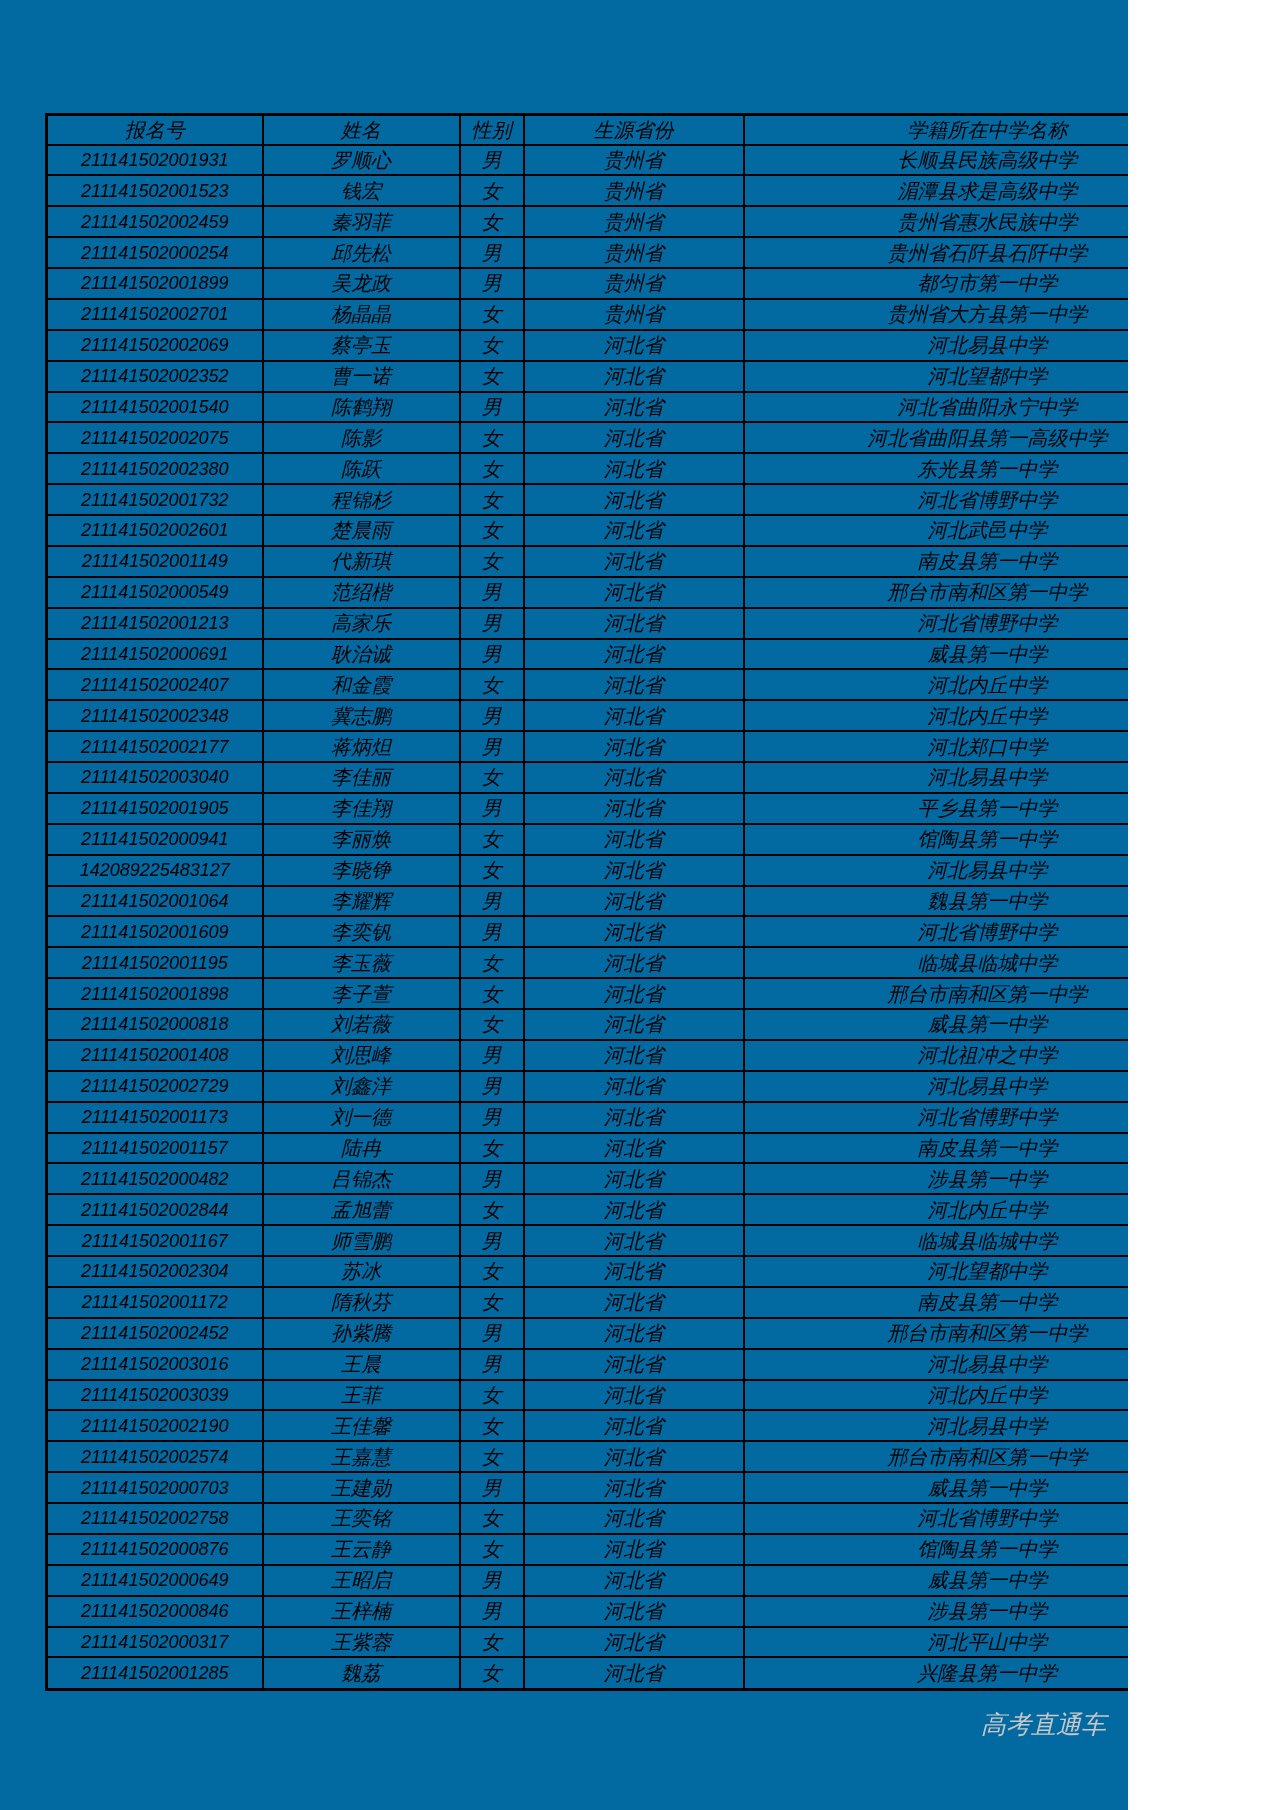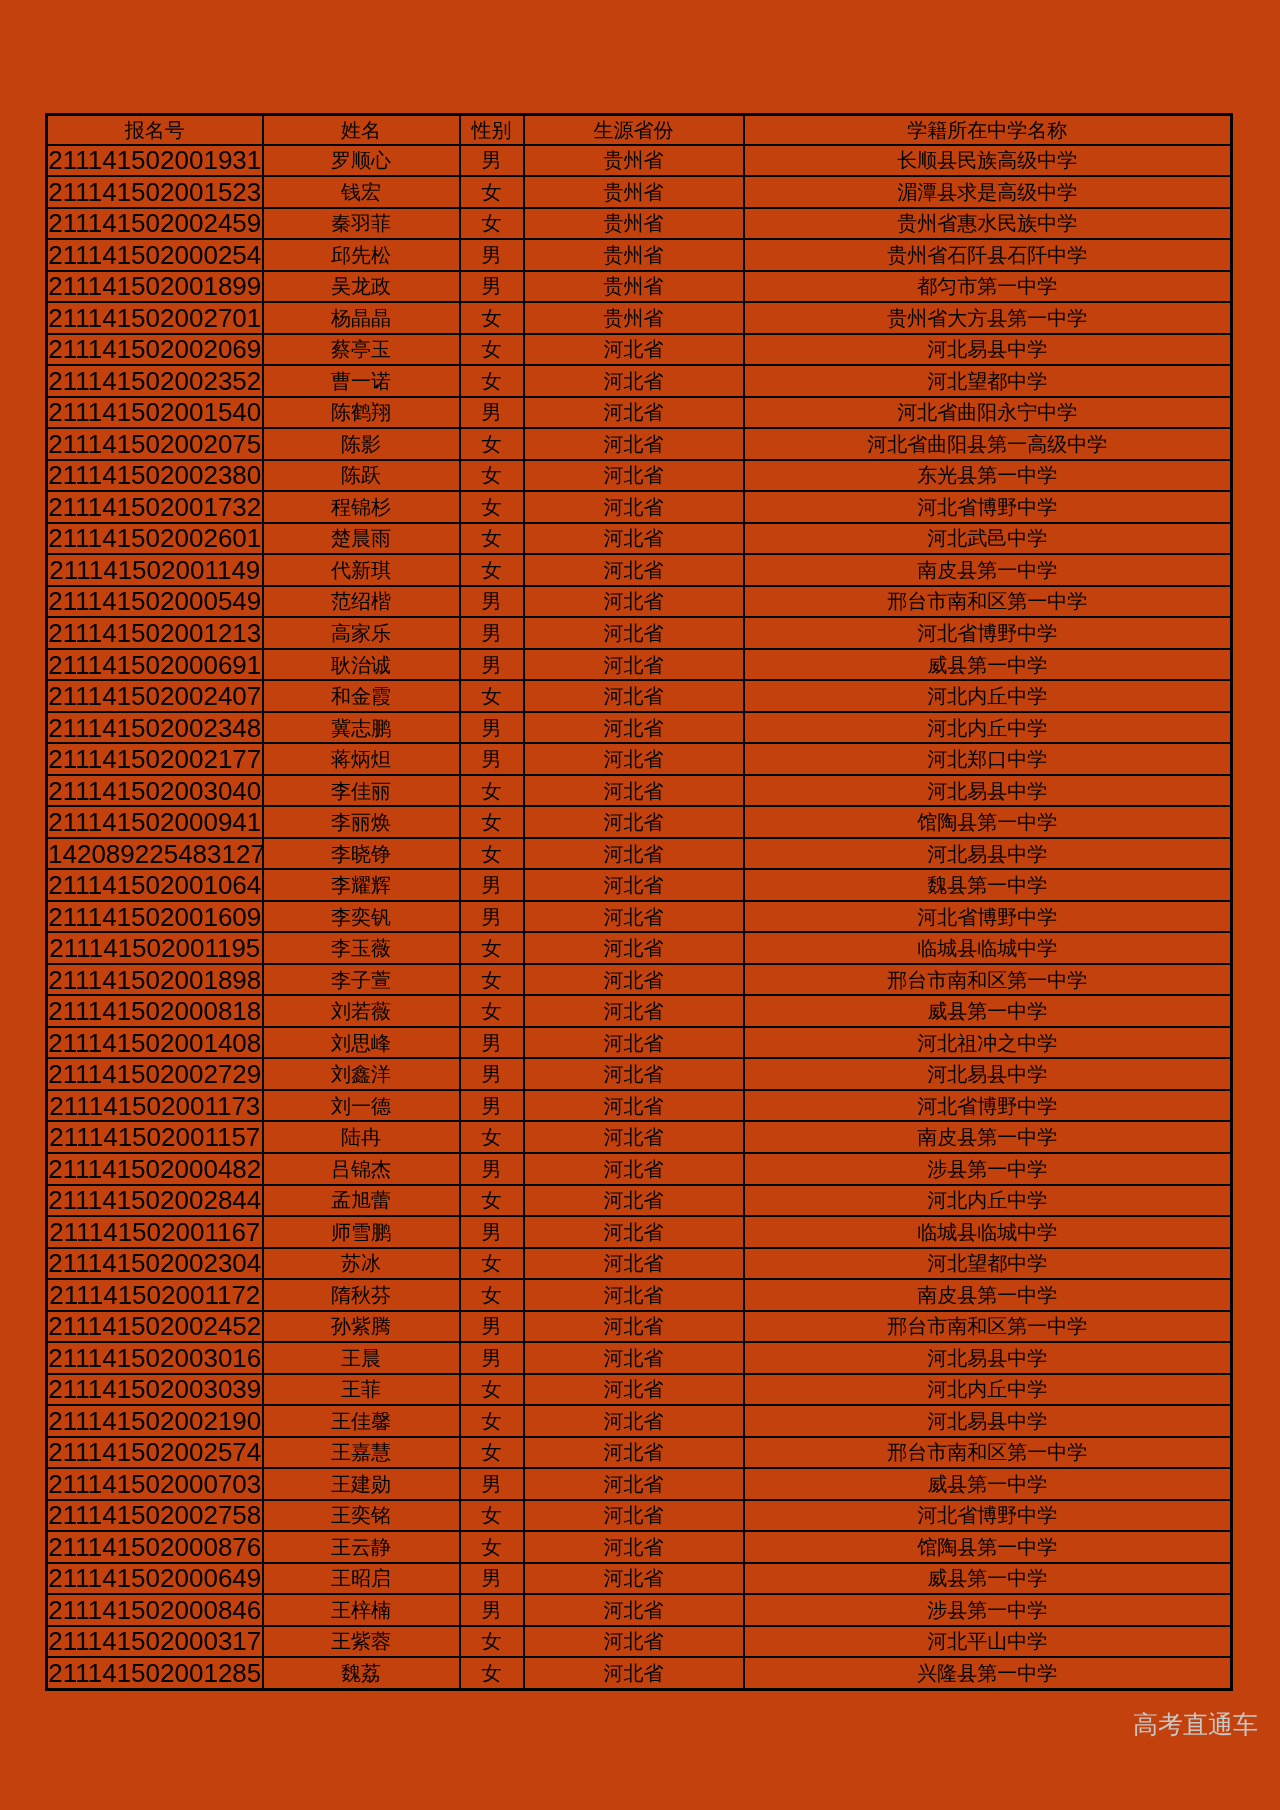--- a/index.html
+++ b/index.html
@@ -7,24 +7,25 @@
     padding: 0;
     background: #ffffff;
     width: 1280px;
     height: 1810px;
     position: relative;
     font-family: "DejaVu Serif", serif;
     color: #000;
   }
   .page {
     position: relative;
-    width: 1280px;
+    width: 1128px;
     height: 1810px;
-    background: #c2410c;
+    background: #0369a1;
     overflow: hidden;
+    font-style: italic;
   }
   table.roster {
     position: absolute;
     left: 45px;
     top: 113px;
     width: 1185px;
     height: 1578px;
     border-collapse: collapse;
     table-layout: fixed;
     border: 3px solid #000;
@@ -40,21 +41,21 @@
     font-size: 20px;
     font-weight: normal;
     font-family: "DejaVu Serif", serif;
     line-height: 1;
   }
   table.roster thead tr {
     height: 30px;
   }
   table.roster td.num {
     font-family: "Liberation Sans", sans-serif;
-    font-size: 26px;
+    font-size: 18px;
     letter-spacing: 0px;
   }
   .watermark {
     position: absolute;
     right: 22px;
     top: 1708px;
     font-size: 25px;
     font-family: "Liberation Sans", sans-serif;
     color: #c8c8c8;
   }
@@ -223,20 +224,27 @@
           <td>河北郑口中学</td>
         </tr>
         <tr>
           <td class="num">211141502003040</td>
           <td>李佳丽</td>
           <td>女</td>
           <td>河北省</td>
           <td>河北易县中学</td>
         </tr>
         <tr>
+          <td class="num">211141502001905</td>
+          <td>李佳翔</td>
+          <td>男</td>
+          <td>河北省</td>
+          <td>平乡县第一中学</td>
+        </tr>
+        <tr>
           <td class="num">211141502000941</td>
           <td>李丽焕</td>
           <td>女</td>
           <td>河北省</td>
           <td>馆陶县第一中学</td>
         </tr>
         <tr>
           <td class="num">142089225483127</td>
           <td>李晓铮</td>
           <td>女</td>

